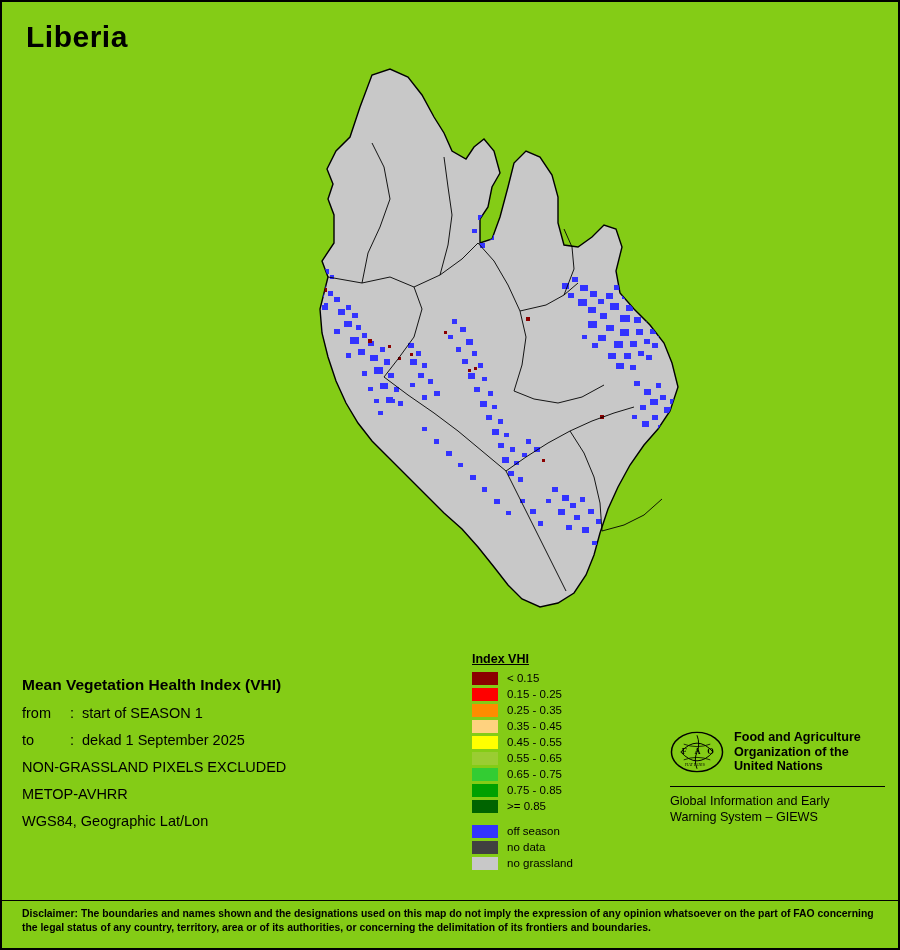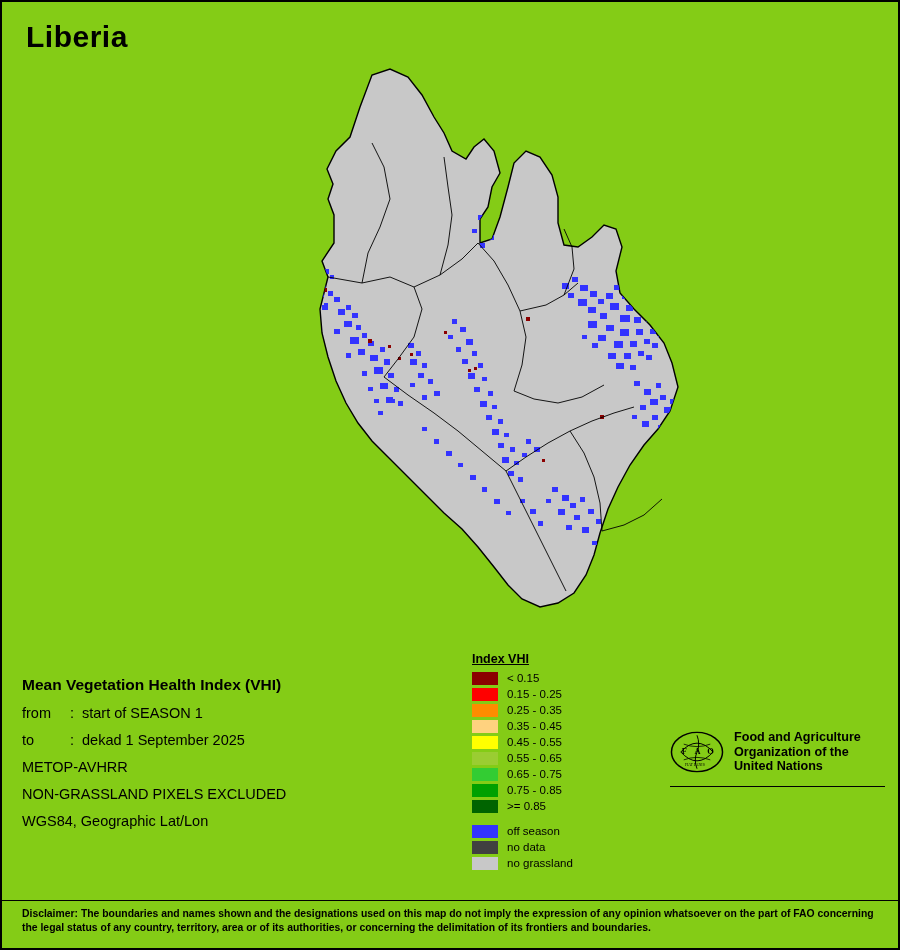--- a/index.html
+++ b/index.html
@@ -406,22 +406,22 @@
   </div>
 
   <div id="caption">
     <div class="cap-title">Mean Vegetation Health Index (VHI)</div>
     <div class="cap-row">
       <span class="lbl">from</span><span class="colon">:</span><span>start of SEASON 1</span>
     </div>
     <div class="cap-row">
       <span class="lbl">to</span><span class="colon">:</span><span>dekad 1 September 2025</span>
     </div>
+    <div class="cap-row">NON-GRASSLAND PIXELS EXCLUDED</div>
     <div class="cap-row">METOP-AVHRR</div>
-    <div class="cap-row">NON-GRASSLAND PIXELS EXCLUDED</div>
     <div class="cap-row">WGS84, Geographic Lat/Lon</div>
   </div>
 
   <div id="legend">
     <div class="legend-title">Index VHI</div>
 
     <div class="legend-item">
       <span class="legend-swatch" style="background-color: rgb(139, 0, 0);"></span>
       <span class="legend-label">&lt; 0.15</span>
     </div>
@@ -487,18 +487,22 @@
         <text x="76" y="55" font-family="Liberation Serif, serif" font-size="17" font-weight="bold" fill="#000000">O</text>
         <text x="30" y="78" font-family="Liberation Serif, serif" font-size="8" fill="#000000">FIAT PANIS</text>
       </svg>
       <div id="fao-name">
         <div>Food and Agriculture</div>
         <div>Organization of the</div>
         <div>United Nations</div>
       </div>
     </div>
     <div id="fao-rule"></div>
+    <div id="giews-text">
+      <div>Global Information and Early</div>
+      <div>Warning System – GIEWS</div>
+    </div>
   </div>
 
   <div id="disclaimer-sep"></div>
   <div id="disclaimer">Disclaimer: The boundaries and names shown and the designations used on this map do not imply the expression of any opinion whatsoever on the part of FAO concerning the legal status of any country, territory, area or of its authorities, or concerning the delimitation of its frontiers and boundaries.</div>
 
 </div>
 
 </body></html>

